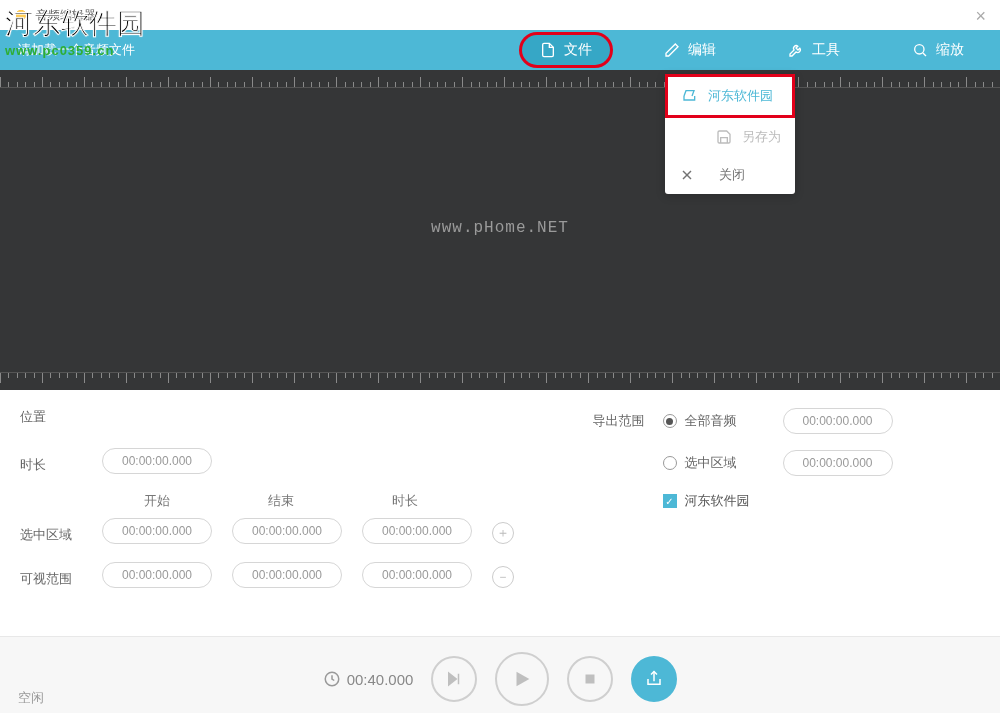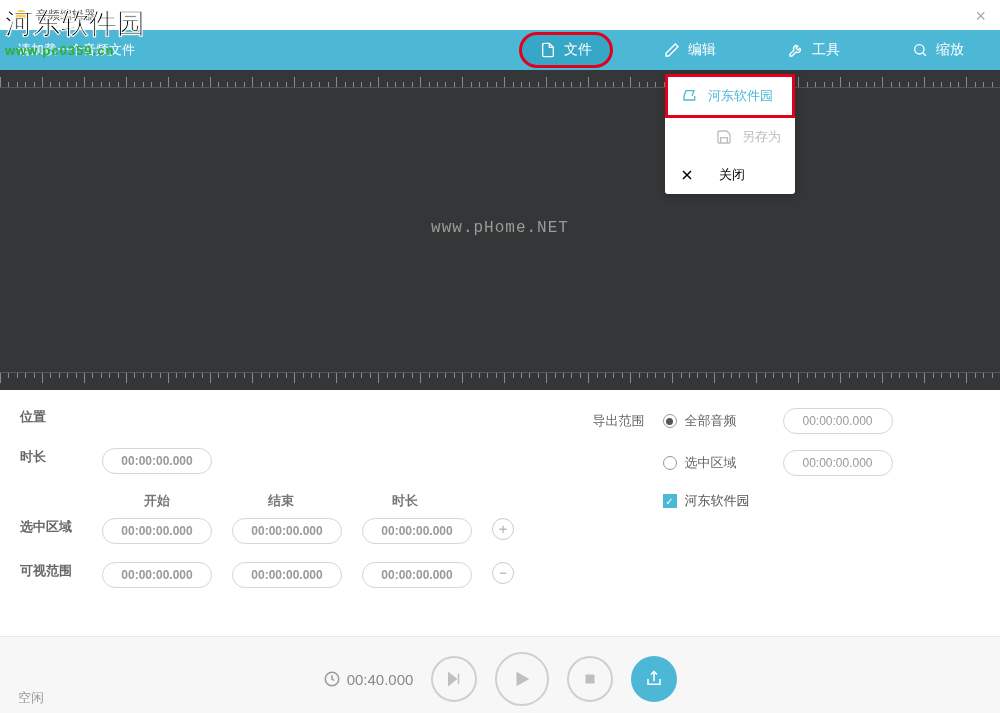--- a/index.html
+++ b/index.html
@@ -19,34 +19,34 @@
 .toolbar-right { display: flex; gap: 36px; }
 .tool-btn { display: flex; align-items: center; gap: 8px; color: #fff; font-size: 14px; padding: 6px 18px; border-radius: 18px; cursor: pointer; position: relative; }
 .tool-btn.active { background: #36a7c6; }
 .tool-btn.active.highlight { box-shadow: 0 0 0 3px #e2001a; }
 .tool-btn svg { width: 16px; height: 16px; }
 
 .dropdown { position: absolute; top: 74px; left: 665px; width: 130px; background: #fff; box-shadow: 0 2px 10px rgba(0,0,0,.2); border-radius: 3px; z-index: 40; }
 .dropdown-item { display: flex; align-items: center; gap: 10px; padding: 10px 14px; font-size: 13px; cursor: pointer; }
 .dropdown-item.load { color: #4db8d6; border: 3px solid #e2001a; }
 .dropdown-item.disabled { color: #bcbcbc; justify-content: flex-end; }
-.dropdown-item.close-item { color: #000000; gap: 24px; }
+.dropdown-item.close-item { color: #737373; gap: 24px; }
 .dropdown-item svg { width: 16px; height: 16px; }
 
 .waveform-area { height: 320px; background: #353637; position: relative; }
 .ruler { height: 18px; background: #353637; position: relative; }
 .ruler.top { border-bottom: 1px solid #555; }
 .ruler.bot { border-top: 1px solid #555; }
 .tick { position: absolute; width: 1px; background: #8a8a8a; }
 .center-mark { position: absolute; left: 50%; top: 50%; transform: translate(-50%,-60%); color: #9a9a9a; font-family: "Courier New", monospace; font-size: 16px; letter-spacing: 1px; }
 
 .panel { background: #fff; padding: 18px 20px 30px; display: flex; font-size: 13px; color: #555; }
 .panel-left { flex: 1.4; }
 .panel-right { flex: 1; padding-left: 30px; }
-.row { display: flex; align-items: flex-start; margin-bottom: 18px; gap: 20px; font-weight: bold; }
+.row { display: flex; align-items: flex-end; margin-bottom: 18px; gap: 20px; }
 .row.header-row { margin-bottom: 22px; }
 .label { width: 62px; color: #666; }
 .col-head { width: 110px; text-align: center; color: #777; font-size: 13px; }
 .time-pill { width: 110px; height: 26px; border: 1px solid #d6d6d6; border-radius: 13px; display: inline-flex; align-items: center; justify-content: center; color: #999; font-size: 12px; background: #fff; }
 .icon-circ { width: 22px; height: 22px; border: 1px solid #ccc; border-radius: 50%; display: inline-flex; align-items: center; justify-content: center; color: #bbb; font-size: 13px; }
 .radio { width: 14px; height: 14px; border: 1px solid #999; border-radius: 50%; display: inline-flex; align-items: center; justify-content: center; margin-right: 8px; }
 .radio.sel::after { content: ""; width: 7px; height: 7px; background: #555; border-radius: 50%; }
 .checkbox { width: 14px; height: 14px; border: 1px solid #4db8d6; background: #4db8d6; color: #fff; font-size: 10px; display: inline-flex; align-items: center; justify-content: center; margin-right: 8px; }
 .export-row { display: flex; align-items: center; margin-bottom: 16px; }
 .export-opt { display: flex; align-items: center; width: 120px; color: #666; }

